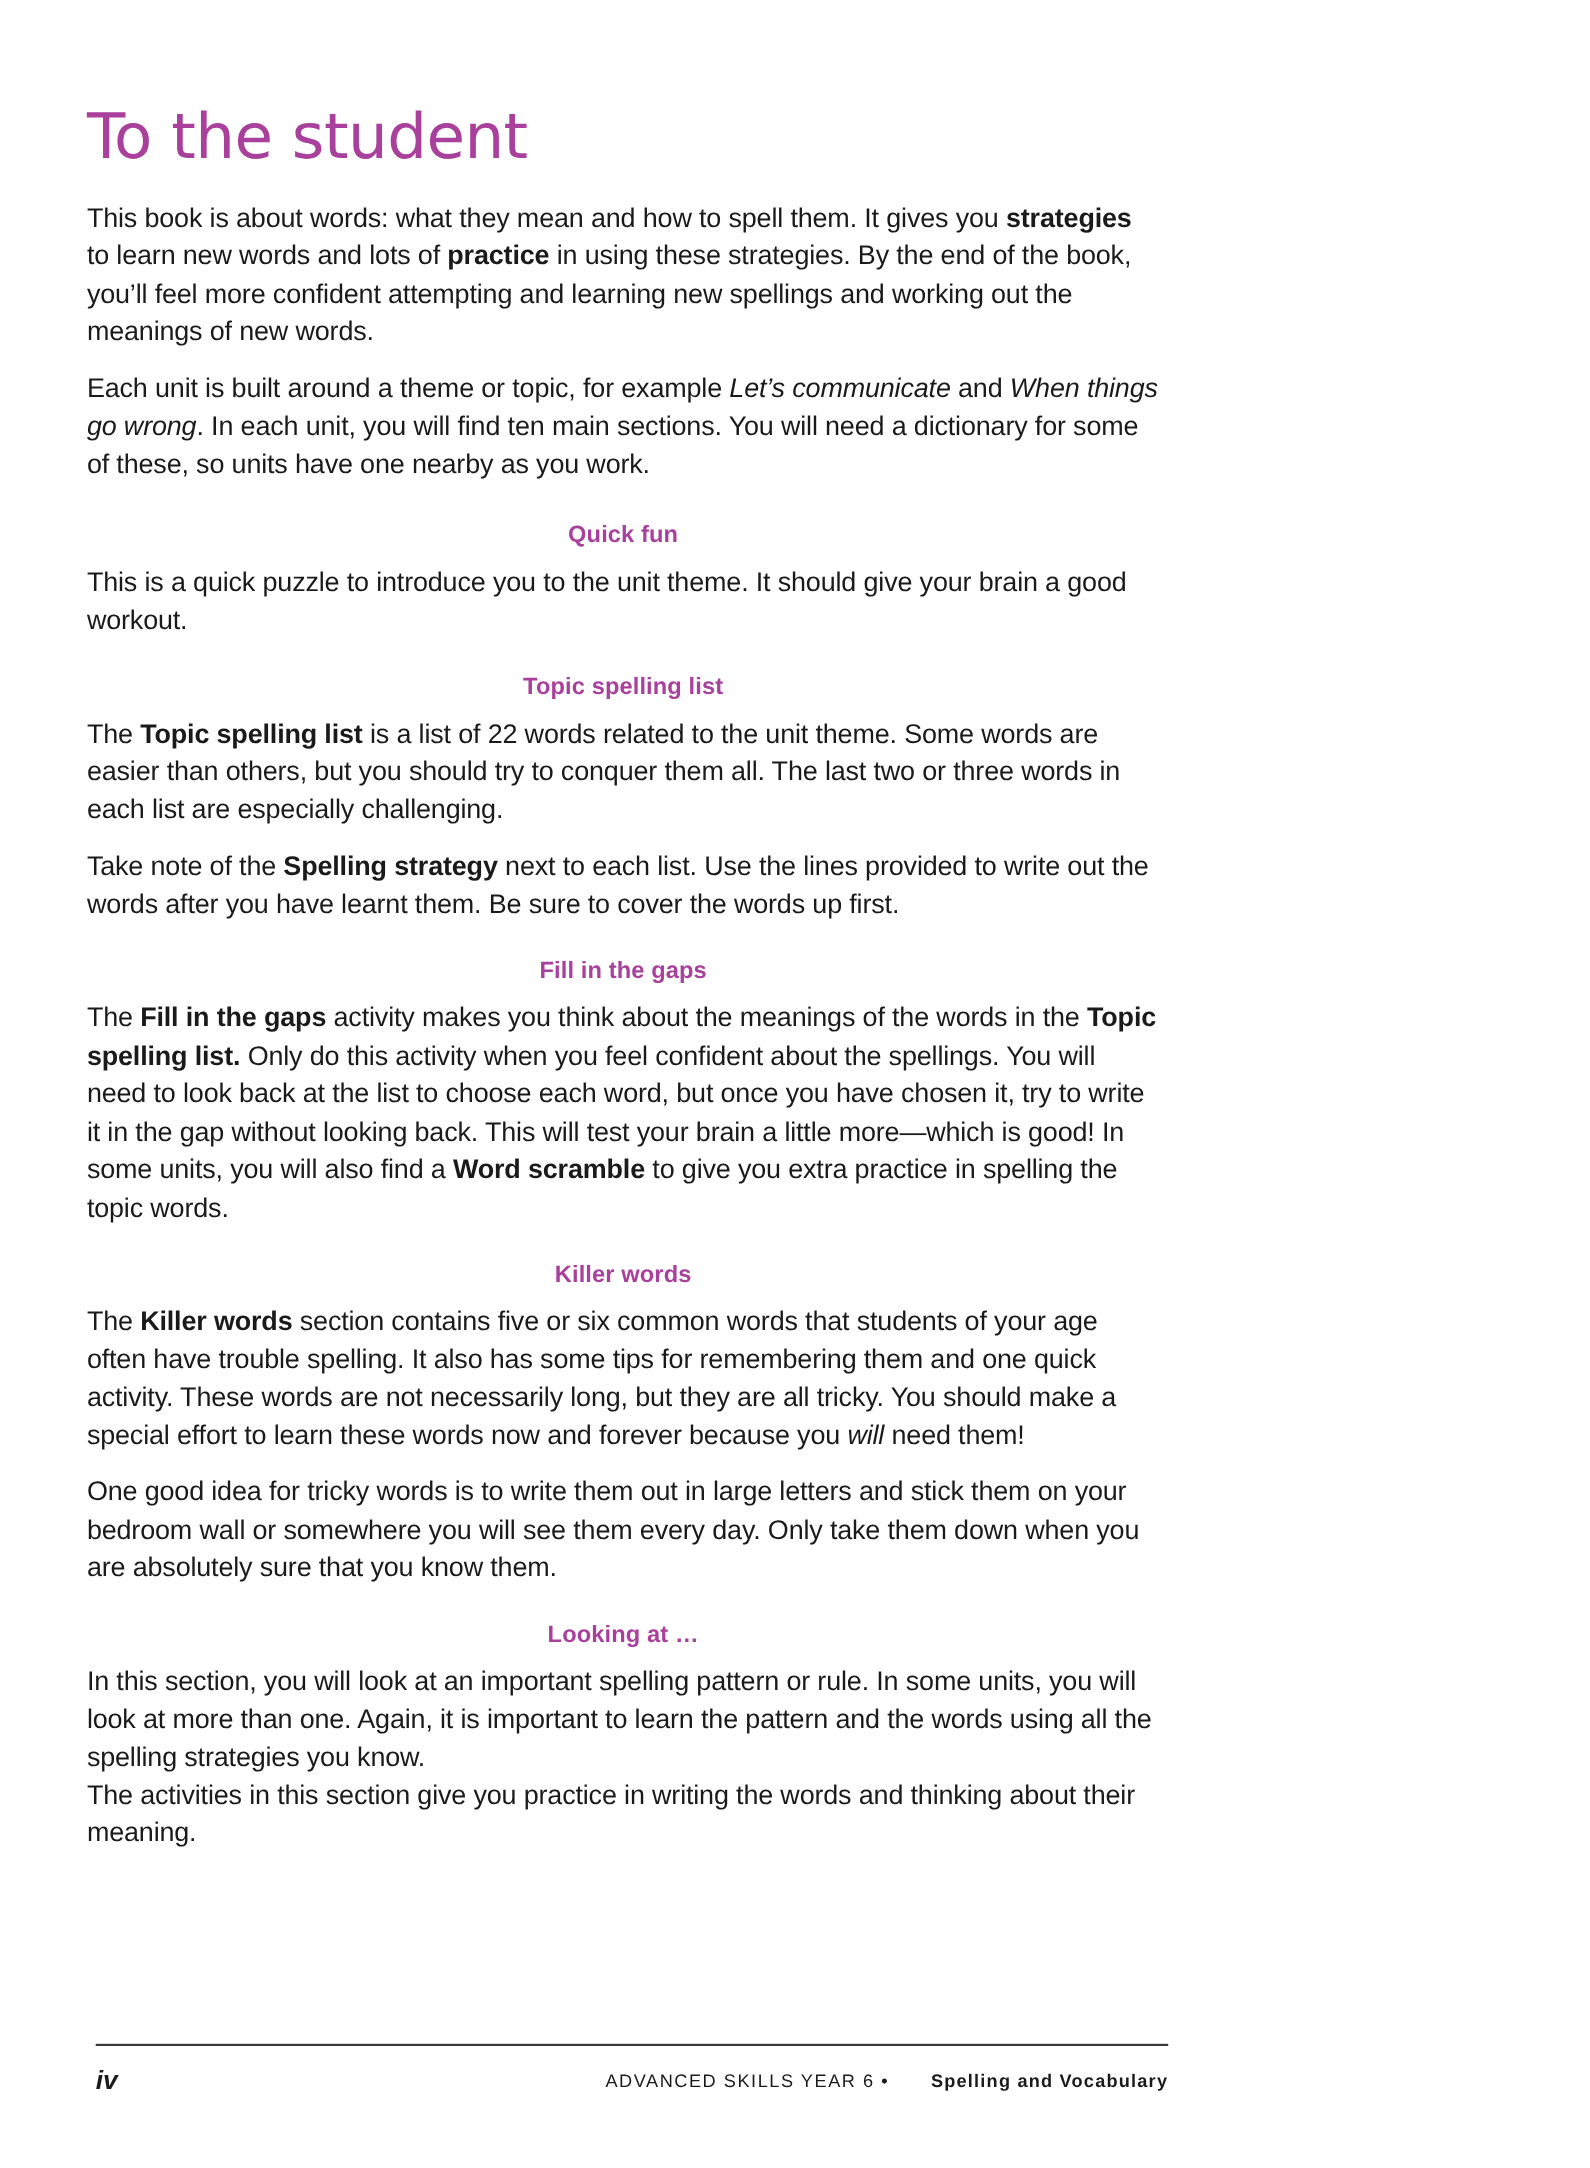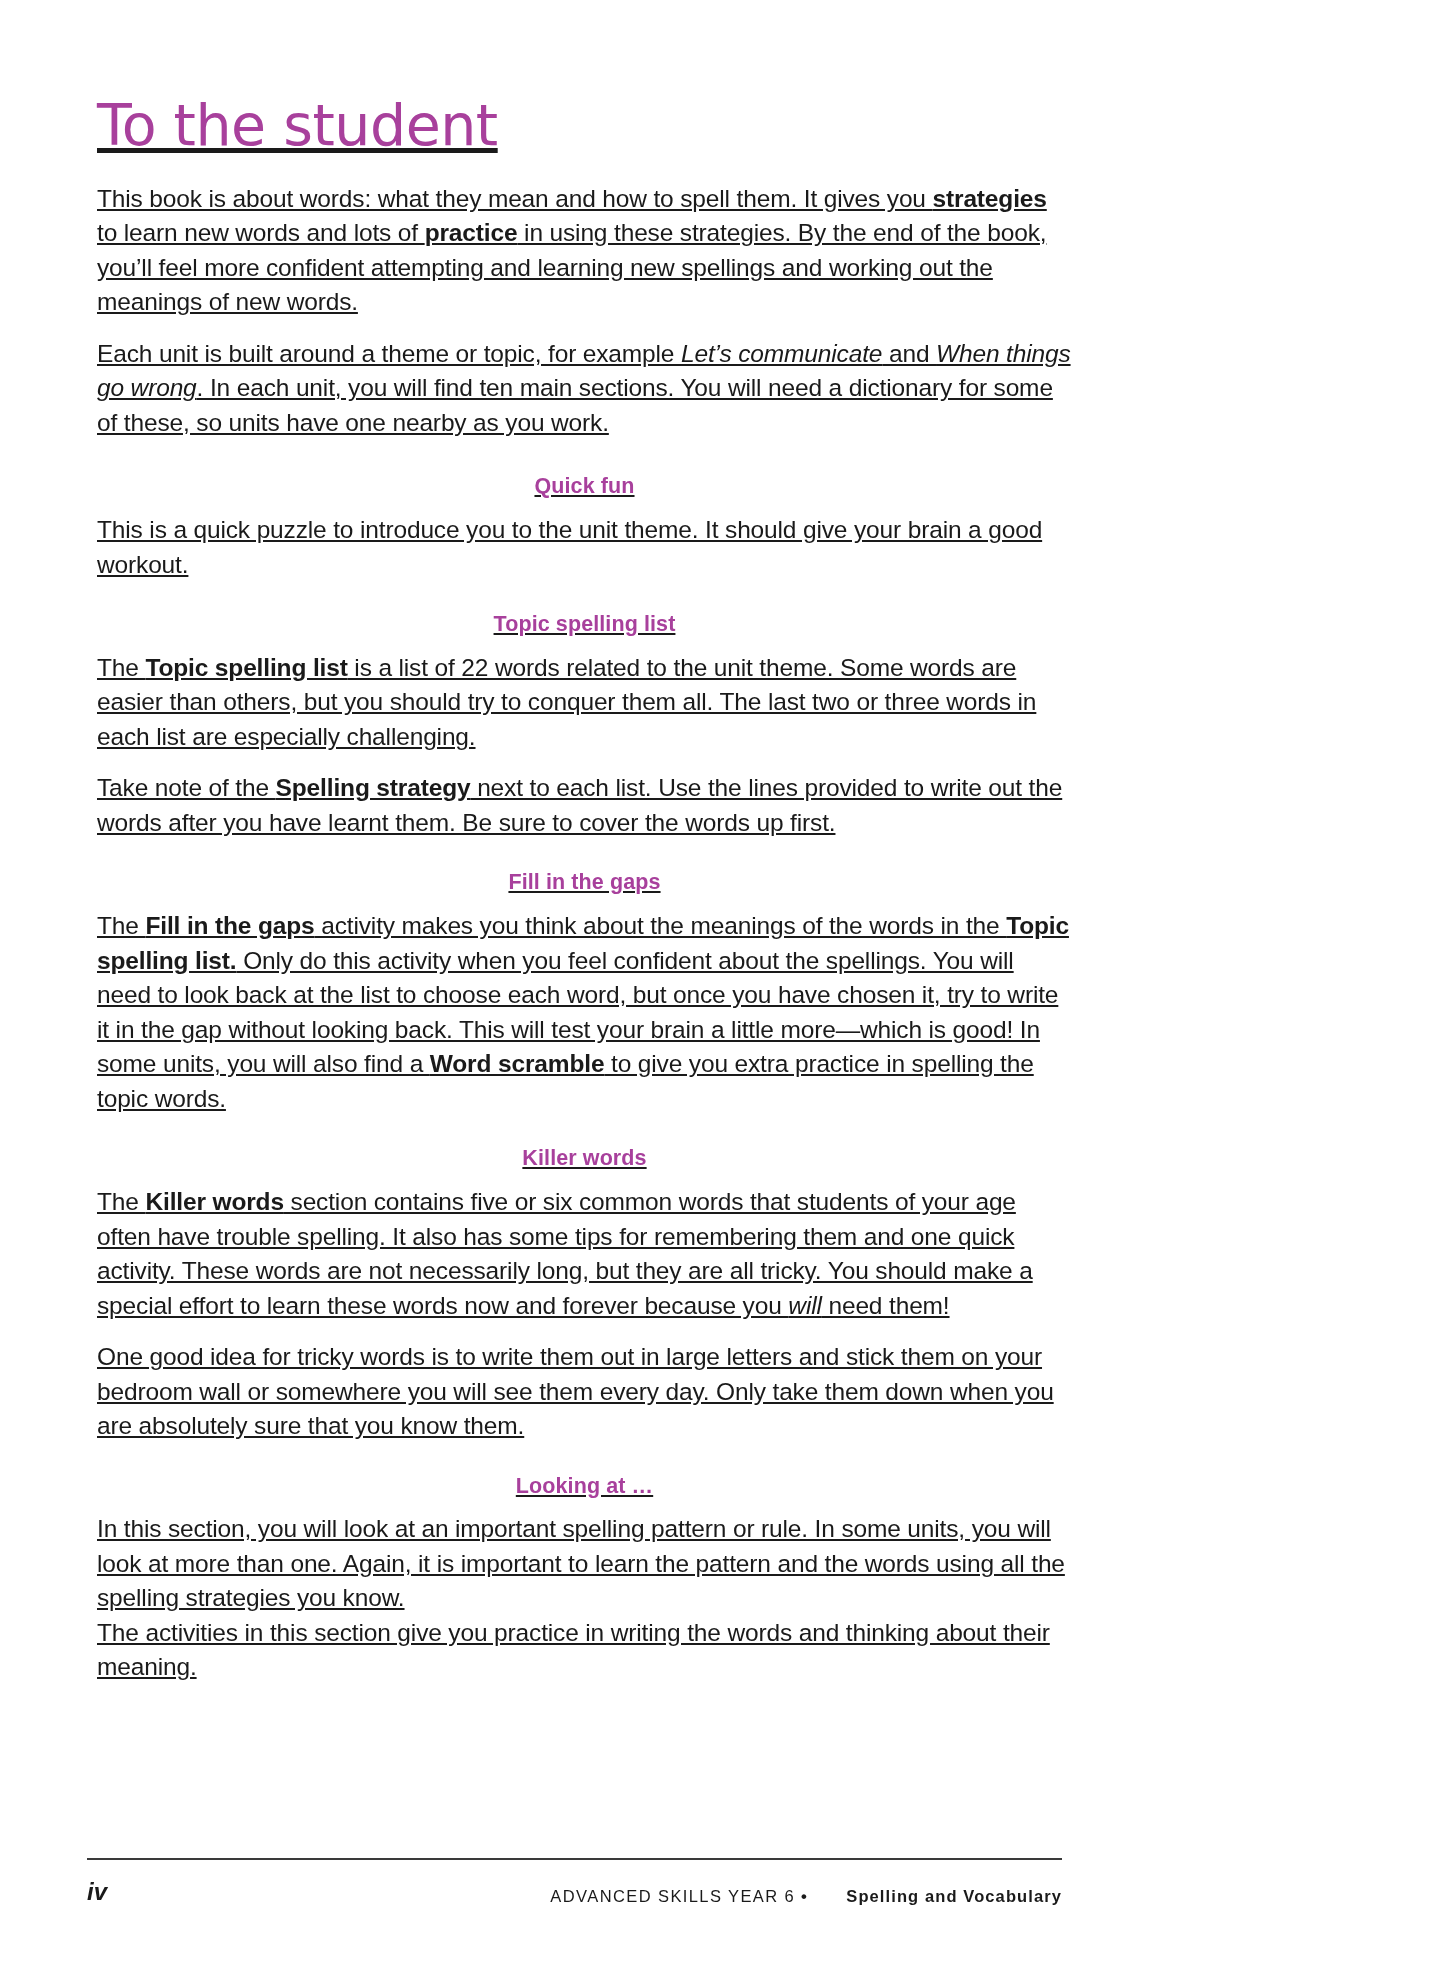--- a/index.html
+++ b/index.html
@@ -14,24 +14,23 @@
   .page {
     position: relative;
     width: 1445px;
     height: 1971px;
     background: #ffffff;
     box-sizing: border-box;
     overflow: hidden;
   }
   .content {
     position: absolute;
-    left: 97px;
+    left: 79px;
     top: 96px;
     width: 975px;
-    text-decoration: underline;
   }
   .page-title {
     font-family: "DejaVu Sans", sans-serif;
     font-weight: 400;
     font-size: 57px;
     line-height: 1.05;
     color: #a8409c;
     letter-spacing: -0.5px;
     margin: 0 0 26px 0;
   }
@@ -73,21 +72,21 @@
     width: 975px;
   }
   .footer-rule {
     width: 100%;
     height: 2px;
     background: #3a3a3a;
     margin: 0 0 18px 0;
   }
   .footer-row {
     display: flex;
-    align-items: flex-end;
+    align-items: center;
     justify-content: space-between;
     gap: 44px;
   }
   .folio {
     font-family: "Liberation Sans", sans-serif;
     font-weight: bold;
     font-style: italic;
     font-size: 24px;
     color: #1a1a1a;
   }

